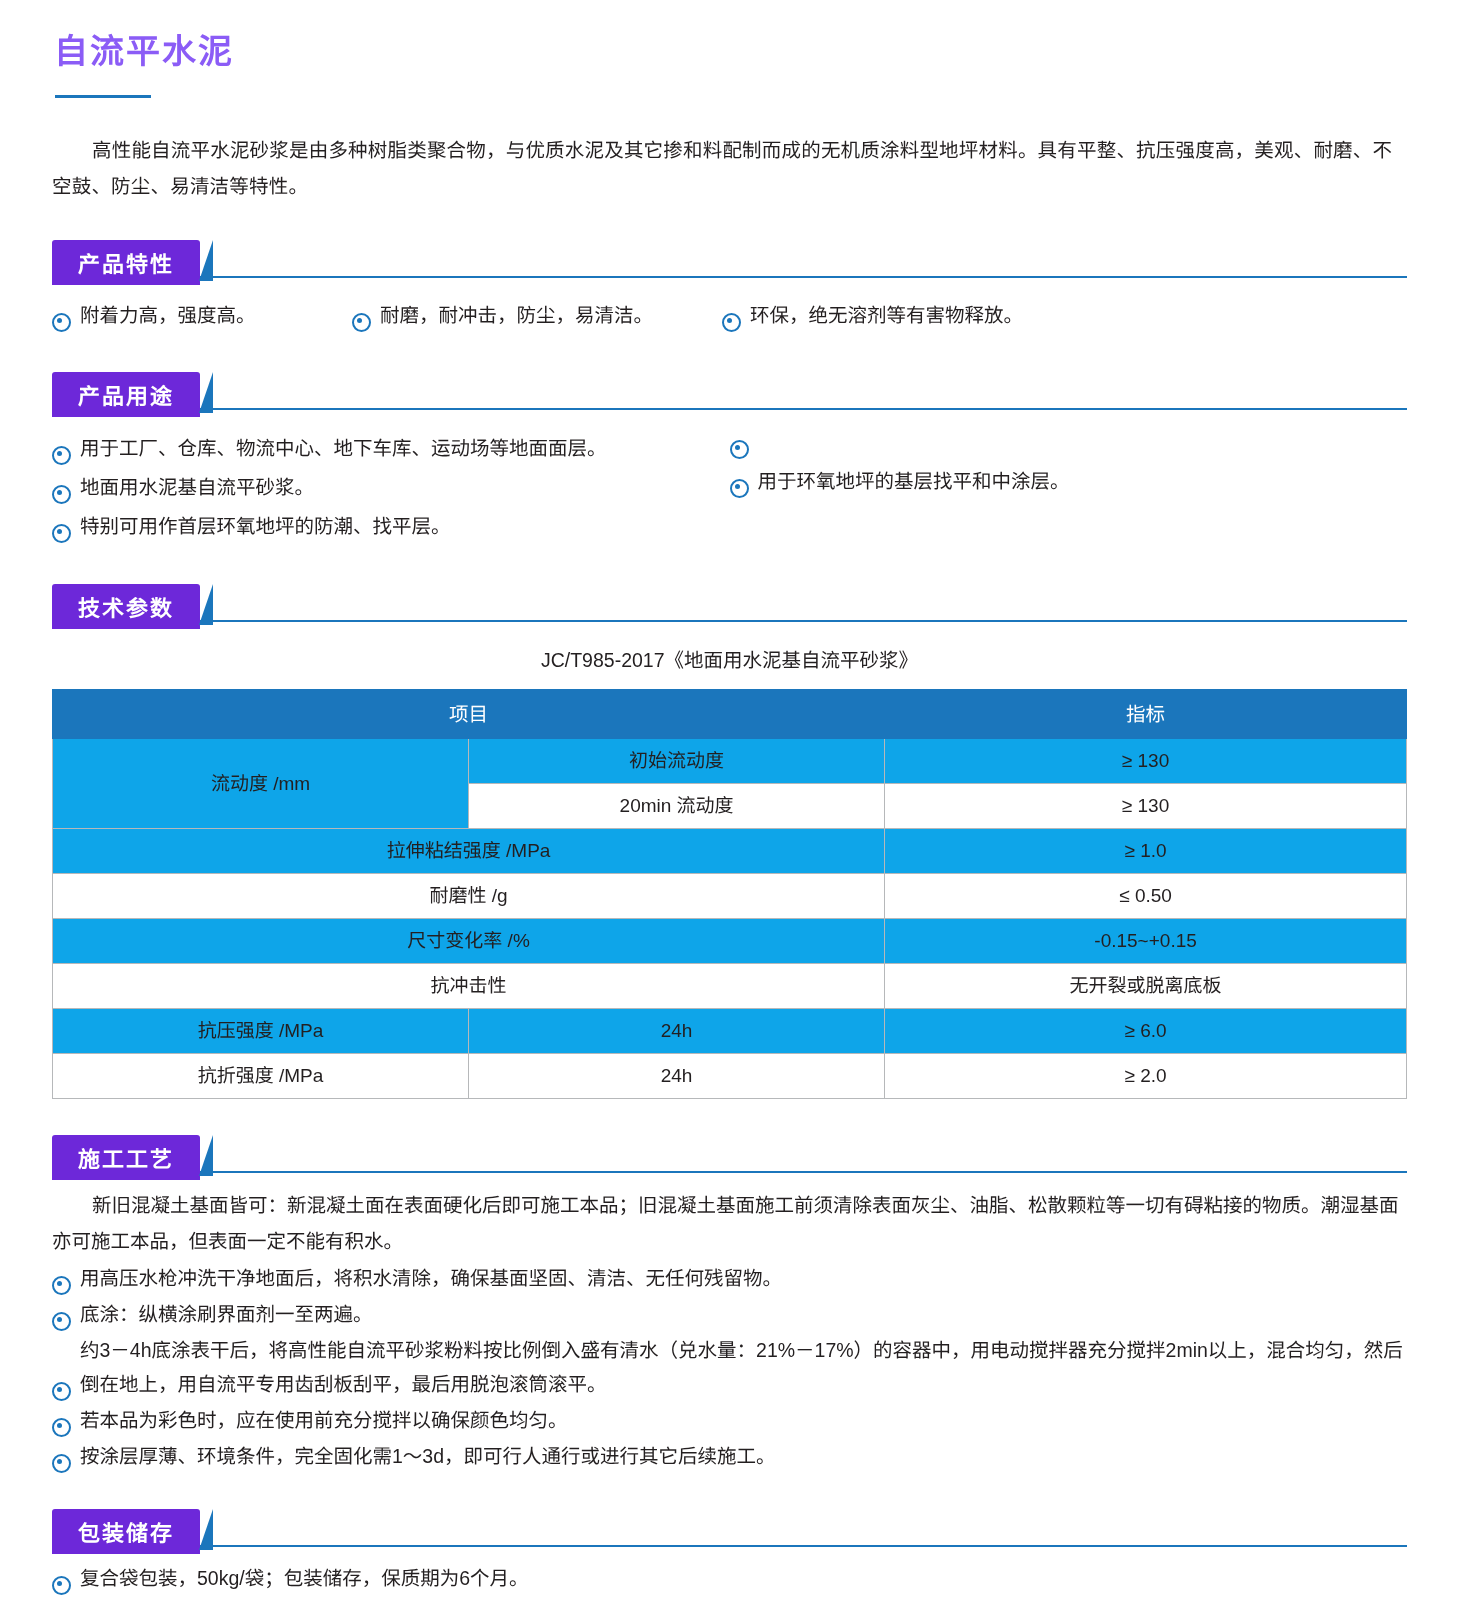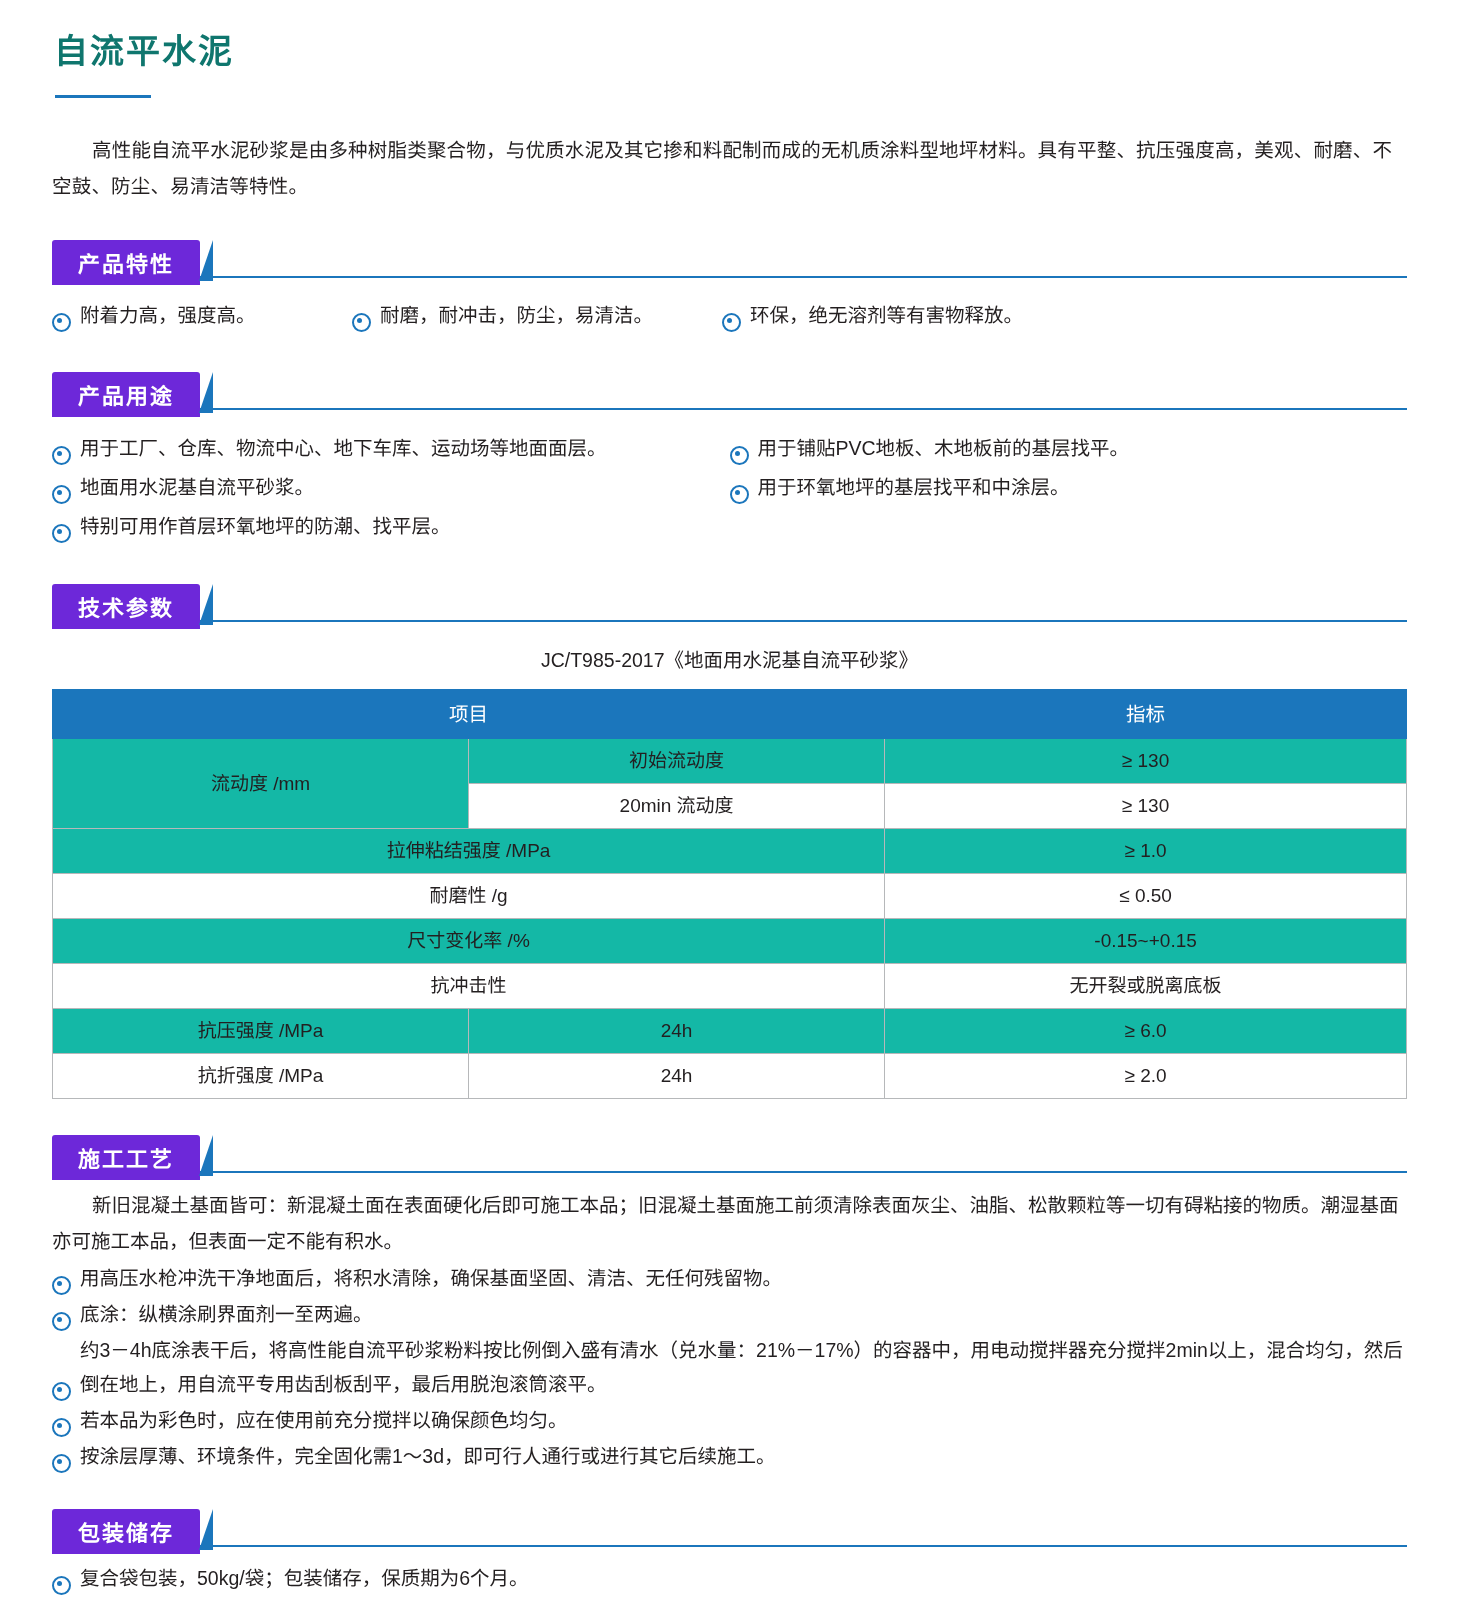--- a/index.html
+++ b/index.html
@@ -19,21 +19,21 @@
     width: 1459px;
     min-height: 1600px;
     box-sizing: border-box;
     padding: 18px 52px 40px 52px;
   }
 
   
   .doc-title {
     font-size: 34px;
     font-weight: bold;
-    color: #0f766e;
+    color: #8b5cf6;
     letter-spacing: 2px;
     margin: 6px 0 0 2px;
   }
   .title-rule {
     width: 96px;
     height: 3px;
     background: #1b76bc;
     margin: 22px 0 0 3px;
   }
 
@@ -148,21 +148,21 @@
     line-height: 26px;
   }
   table.spec thead th {
     background: #1b76bc;
     color: #ffffff;
     border-color: #1b76bc;
     font-weight: normal;
     font-size: 19.5px;
     padding: 11px 22px;
   }
-  table.spec tr.shade td { background: #14b8a6; }
+  table.spec tr.shade td { background: #0ea5e9; }
   .col-item { width: 63.5%; }
   .col-val  { width: 36.5%; }
   .sub-a { width: 29.5%; }
   .sub-b { width: 34%; }
 
   
   .para {
     font-size: 19.5px;
     line-height: 36px;
     text-indent: 40px;
@@ -221,21 +221,20 @@
           <span class="txt">地面用水泥基自流平砂浆。</span>
         </div>
         <div class="bullet">
           <span class="ring"></span>
           <span class="txt">特别可用作首层环氧地坪的防潮、找平层。</span>
         </div>
       </div>
       <div class="use-col">
         <div class="bullet">
           <span class="ring"></span>
-          <span class="txt">用于铺贴PVC地板、木地板前的基层找平。</span>
         </div>
         <div class="bullet">
           <span class="ring"></span>
           <span class="txt">用于环氧地坪的基层找平和中涂层。</span>
         </div>
       </div>
     </div>
   </div>
 
   <div class="section">

